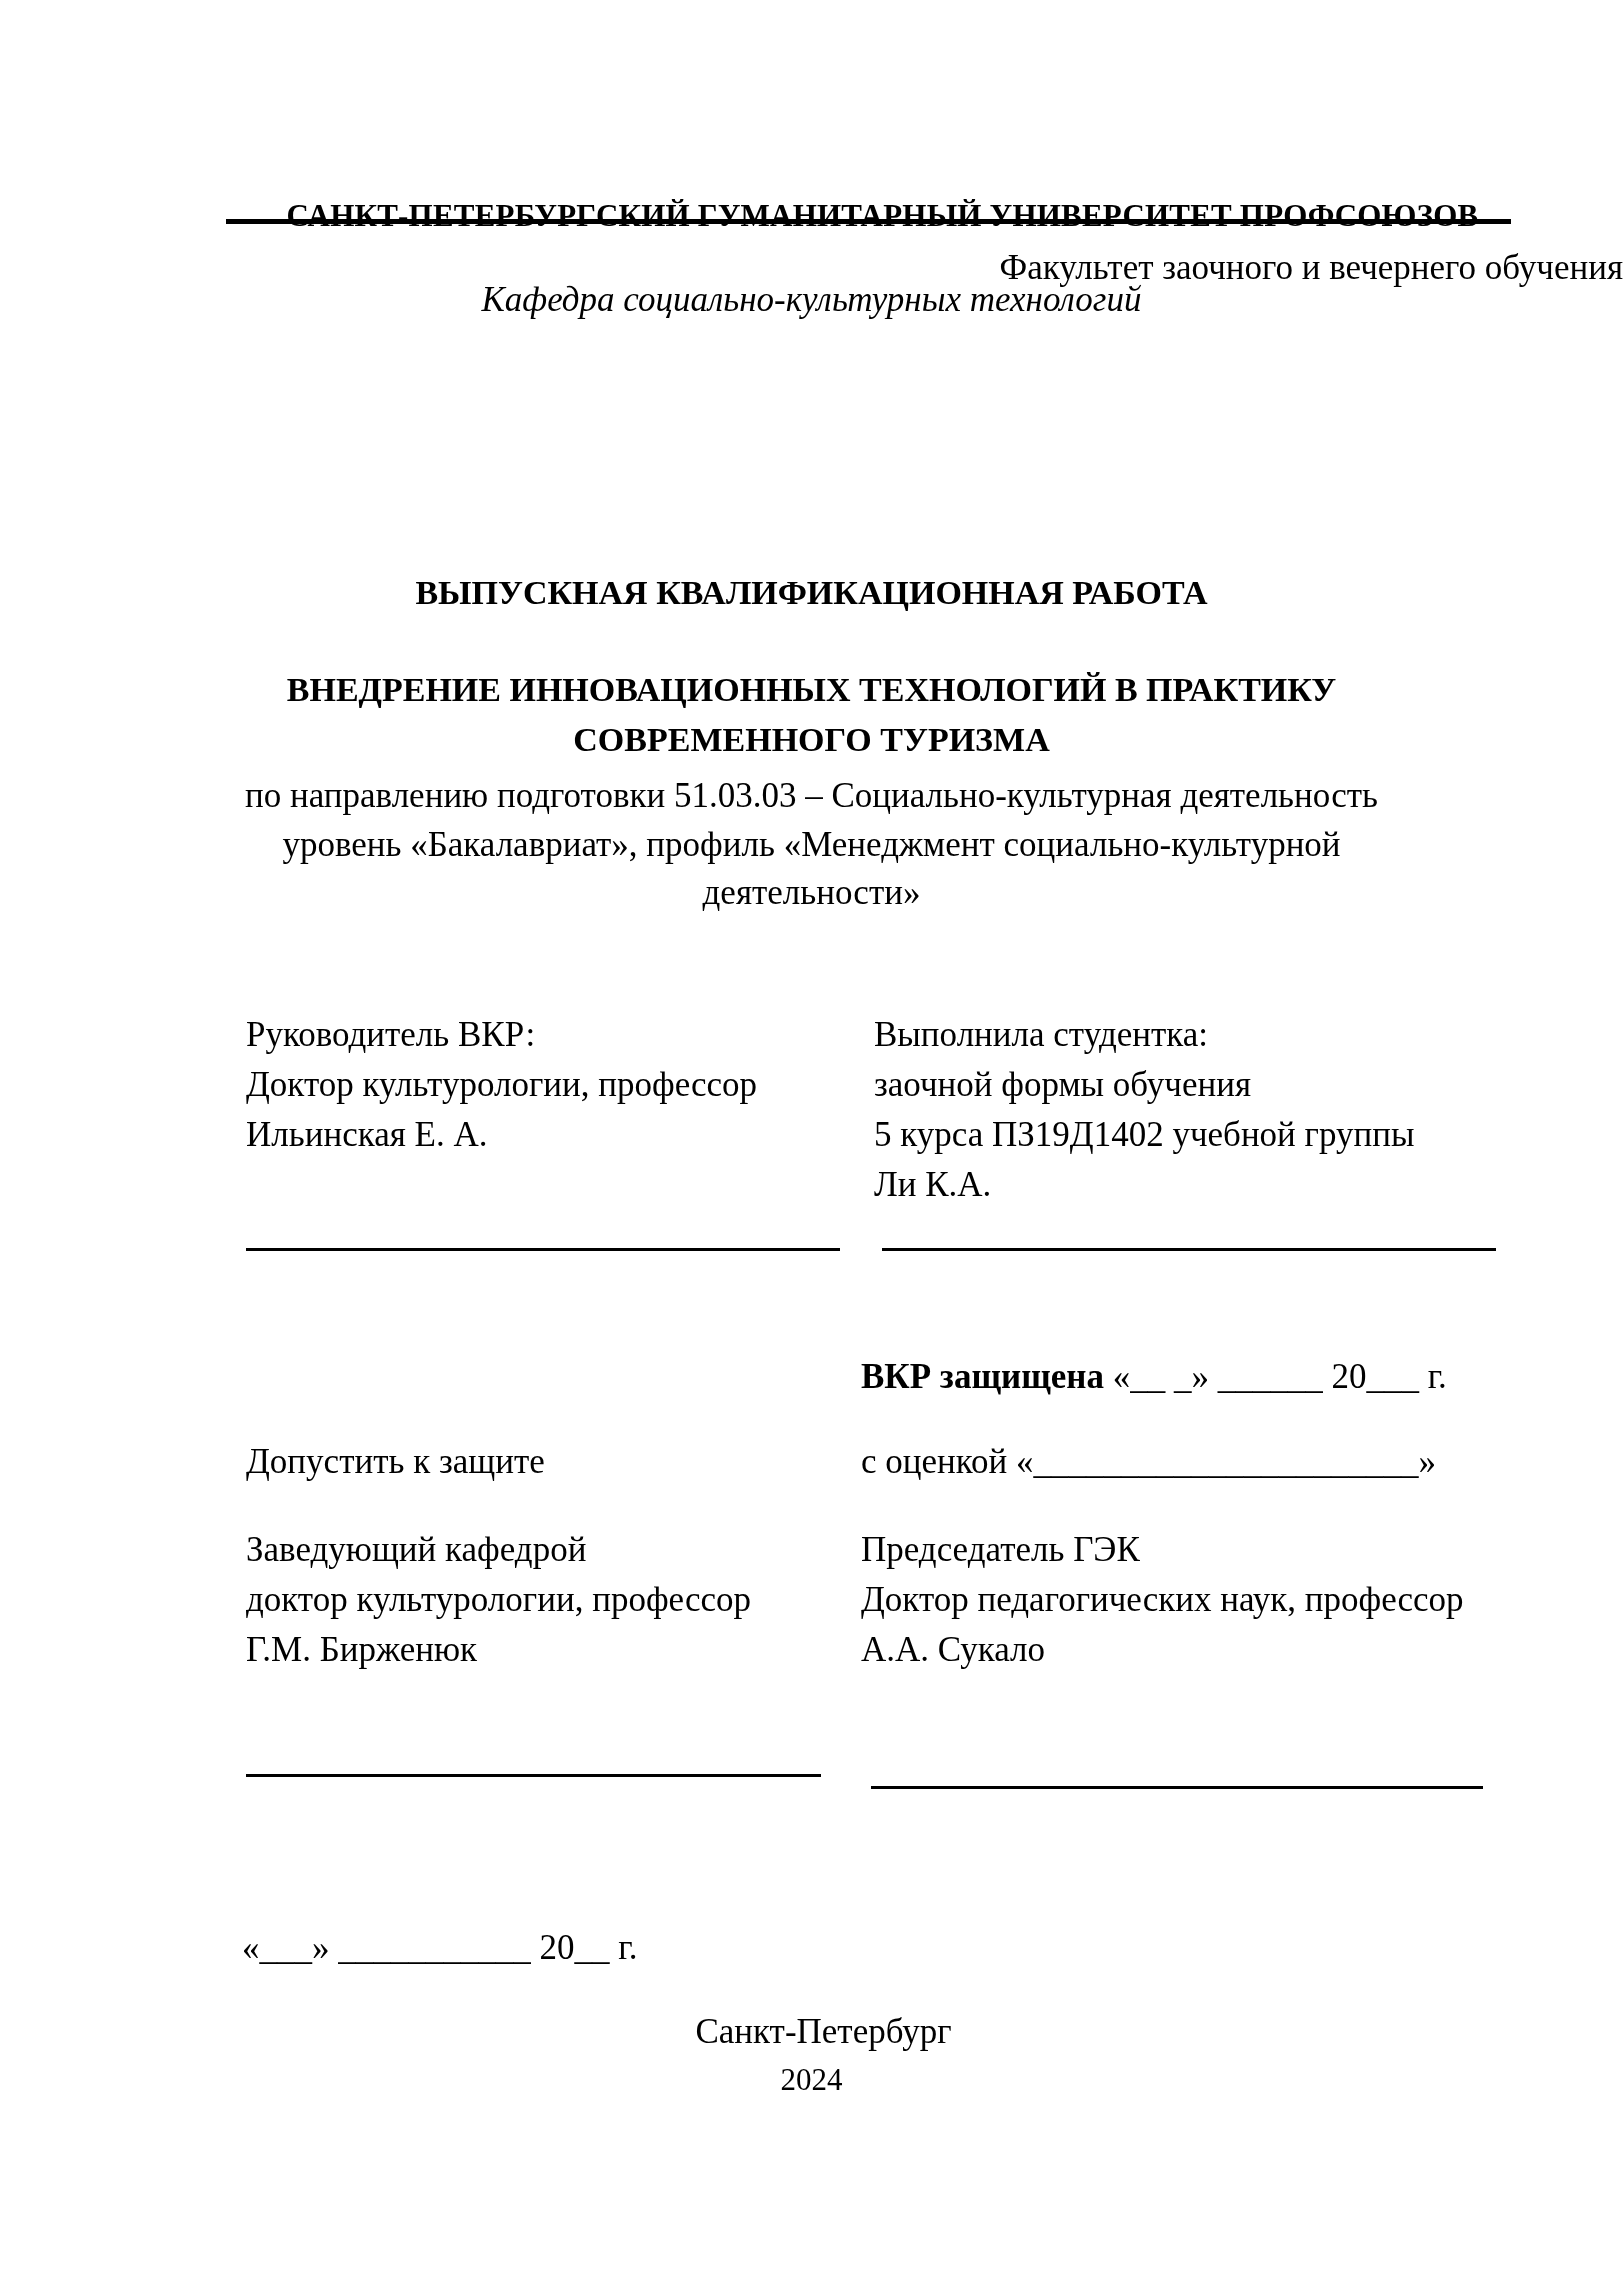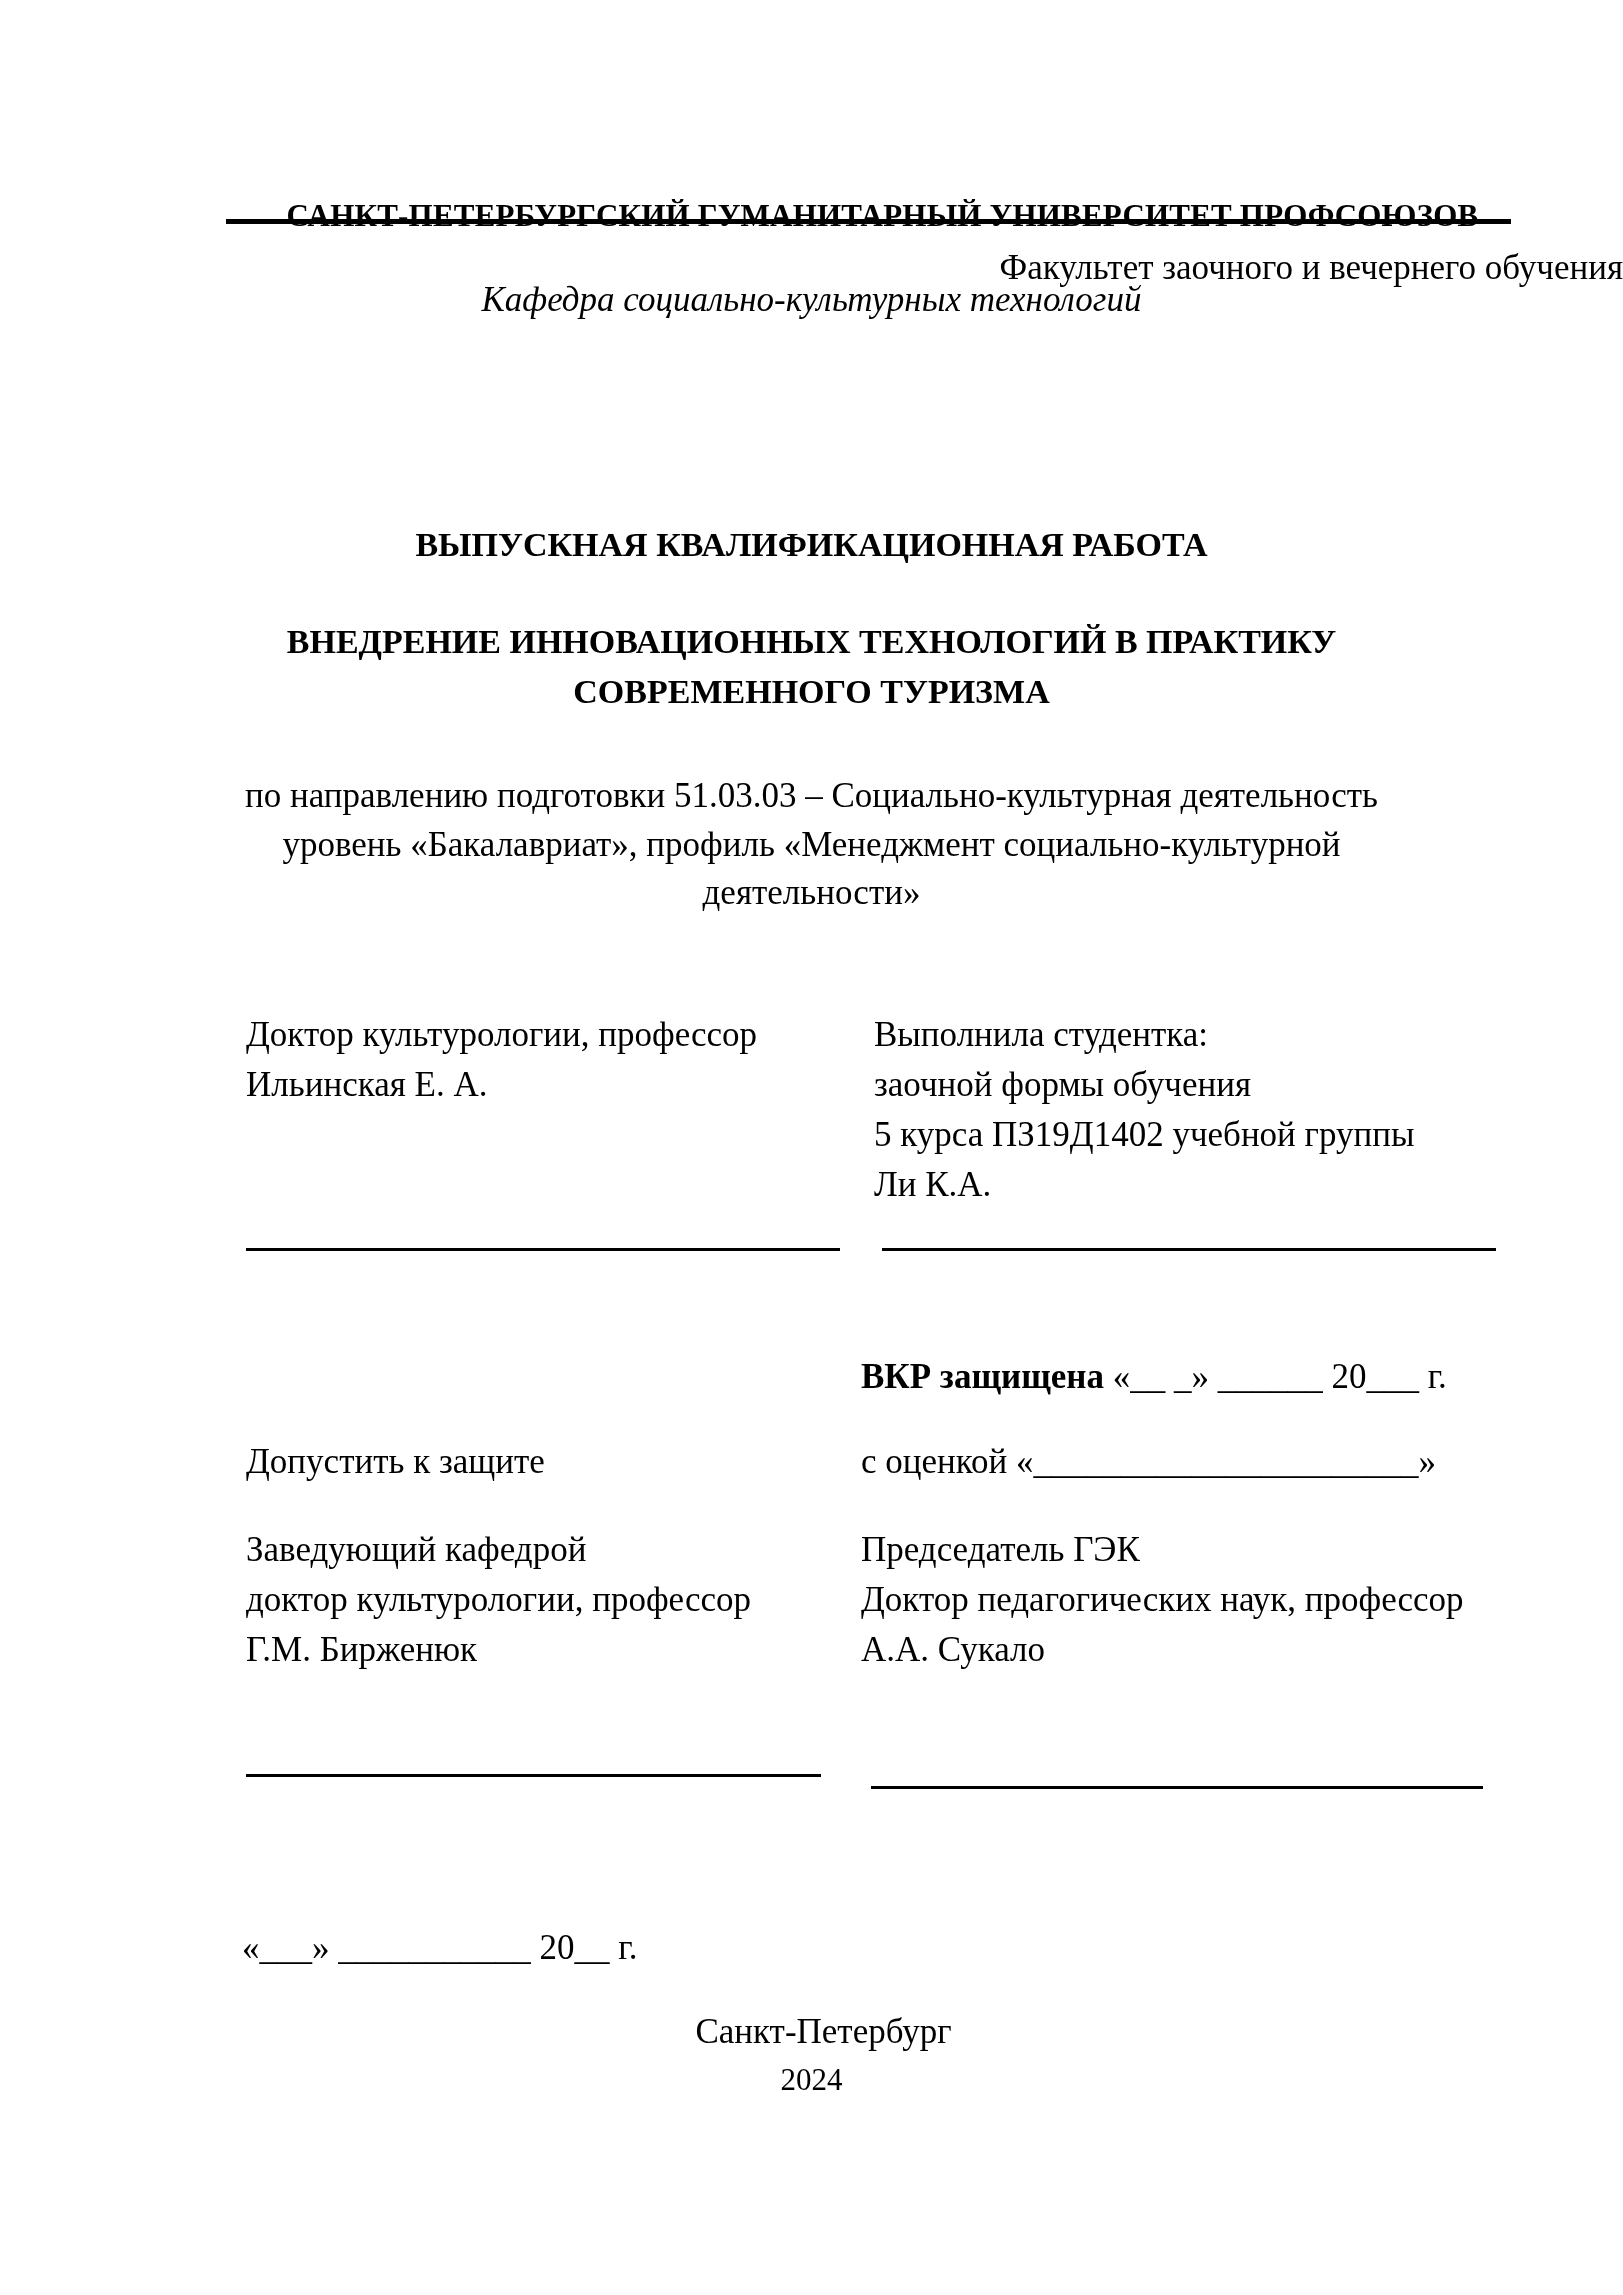--- a/index.html
+++ b/index.html
@@ -5,21 +5,21 @@
   html, body { margin: 0; padding: 0; background: #ffffff; }
   body {
     width: 1623px; height: 2295px; position: relative; overflow: hidden;
     font-family: "Liberation Serif", "DejaVu Serif", serif; color: #000;
   }
   .abs { position: absolute; white-space: nowrap; }
   .center { left: 0; width: 1623px; text-align: center; }
   .uni { top: 174px; font-size: 31px; font-weight: bold; left: 240px; width: 1285px; text-align: center; letter-spacing: 0.2px; margin-top: 24px; }
   .rule-thick { position: absolute; left: 226px; top: 219px; width: 1285px; height: 4.7px; background: #000; }
   .fac { font-size: 35px; }
-  .title-main { font-size: 34px; font-weight: bold; }
+  .title-main { font-size: 34px; font-weight: bold; margin-top: 48px; }
   .t { font-size: 35px; line-height: 50px; }
   .col { position: absolute; font-size: 35px; line-height: 50px; white-space: nowrap; }
   .sig { position: absolute; height: 3.1px; background: #000; }
   .bold { font-weight: bold; }
 </style>
 </head>
 <body>
 
 <div class="abs uni">САНКТ-ПЕТЕРБУРГСКИЙ ГУМАНИТАРНЫЙ УНИВЕРСИТЕТ ПРОФСОЮЗОВ</div>
 <div class="rule-thick"></div>
@@ -28,20 +28,21 @@
 
 <div class="abs center title-main" style="top:526px;">ВЫПУСКНАЯ КВАЛИФИКАЦИОННАЯ РАБОТА</div>
 <div class="abs center title-main" style="top:623px;">ВНЕДРЕНИЕ ИННОВАЦИОННЫХ ТЕХНОЛОГИЙ В ПРАКТИКУ</div>
 <div class="abs center title-main" style="top:673px;">СОВРЕМЕННОГО ТУРИЗМА</div>
 
 <div class="abs center t" style="top:771px;">по направлению подготовки 51.03.03 – Социально-культурная деятельность</div>
 <div class="abs center t" style="top:820px;">уровень «Бакалавриат», профиль «Менеджмент социально-культурной</div>
 <div class="abs center t" style="top:868px;">деятельности»</div>
 
 <div class="col" style="left:246px; top:1010px;">
+  <div>Руководитель ВКР:</div>
   <div>Доктор культурологии, профессор</div>
   <div>Ильинская Е. А.</div>
 </div>
 <div class="sig" style="left:246px; top:1248px; width:594px;"></div>
 
 <div class="col" style="left:874px; top:1010px;">
   <div>Выполнила студентка:</div>
   <div>заочной формы обучения</div>
   <div>5 курса ПЗ19Д1402 учебной группы</div>
   <div>Ли К.А.</div>

